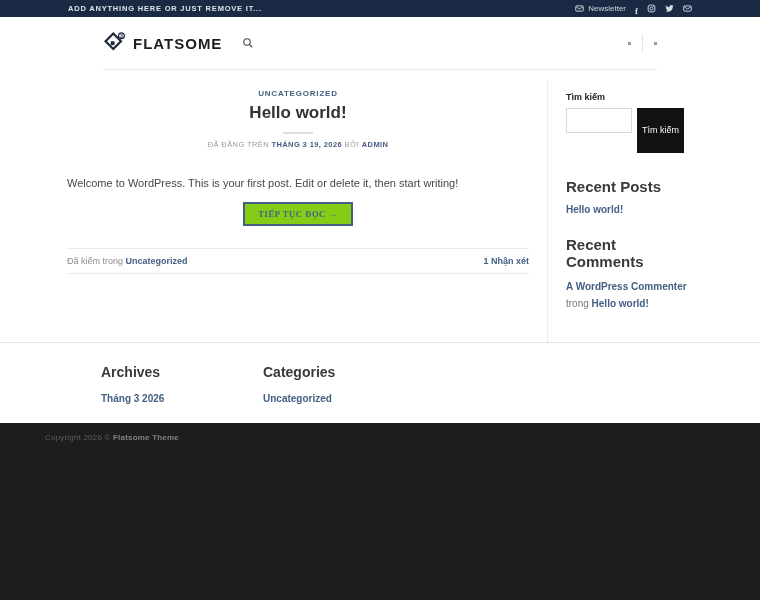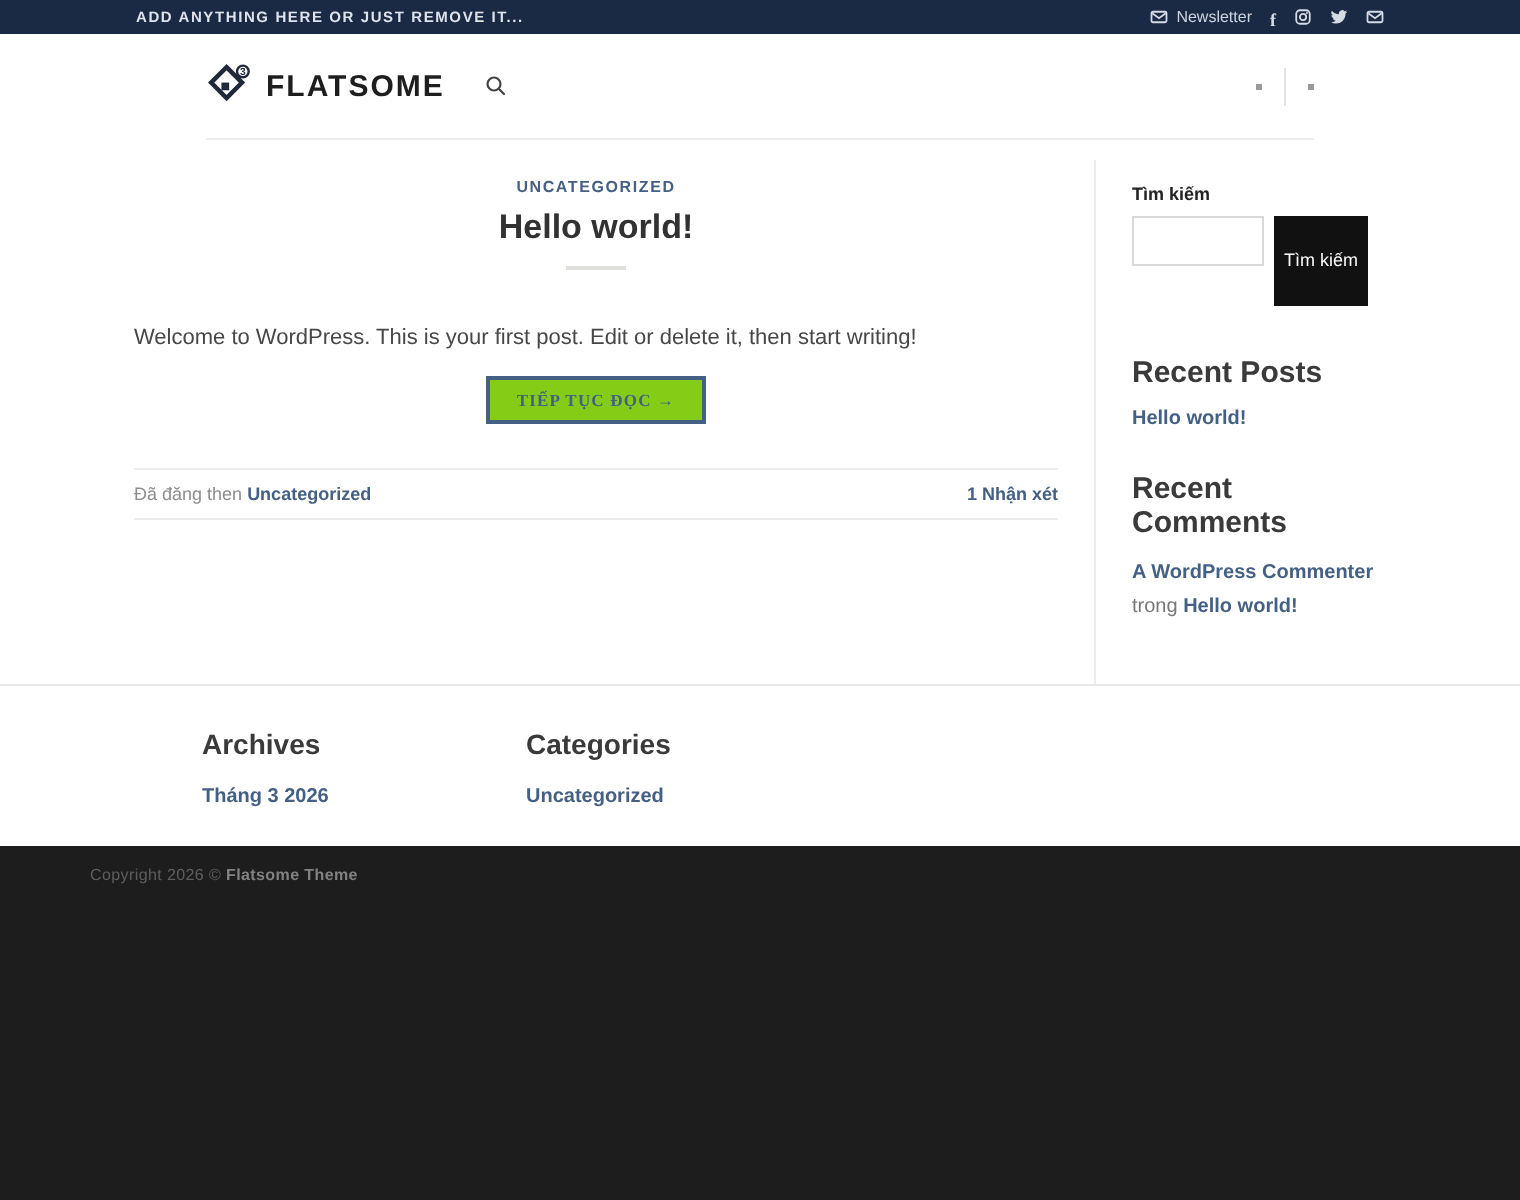--- a/index.html
+++ b/index.html
@@ -173,28 +173,34 @@
   </div>
 </div>
 
 <div class="main">
 
   <article class="article">
     <div class="entry-header">
       <a class="cat-link">UNCATEGORIZED</a>
       <h1 class="post-title">Hello world!</h1>
       <div class="title-divider"></div>
+      <div class="post-meta">
+        <span>ĐÃ ĐĂNG TRÊN</span>
+        <a class="strong">THÁNG 3 19, 2026</a>
+        <span>BỞI</span>
+        <a class="strong">ADMIN</a>
+      </div>
     </div>
     <p class="excerpt">Welcome to WordPress. This is your first post. Edit or delete it, then start writing!</p>
     <div class="read-more-wrap">
       <button class="read-more">TIẾP TỤC ĐỌC →</button>
     </div>
     <div class="postbar">
       <span>
-        <span>Đã đăng then</span>
+        <span>Đã kiếm trong</span>
         <a>Uncategorized</a>
       </span>
       <a>1 Nhận xét</a>
     </div>
   </article>
 
   <aside class="sidebar">
     <div>
       <div class="search-label">Tìm kiếm</div>
       <div class="search-row">

